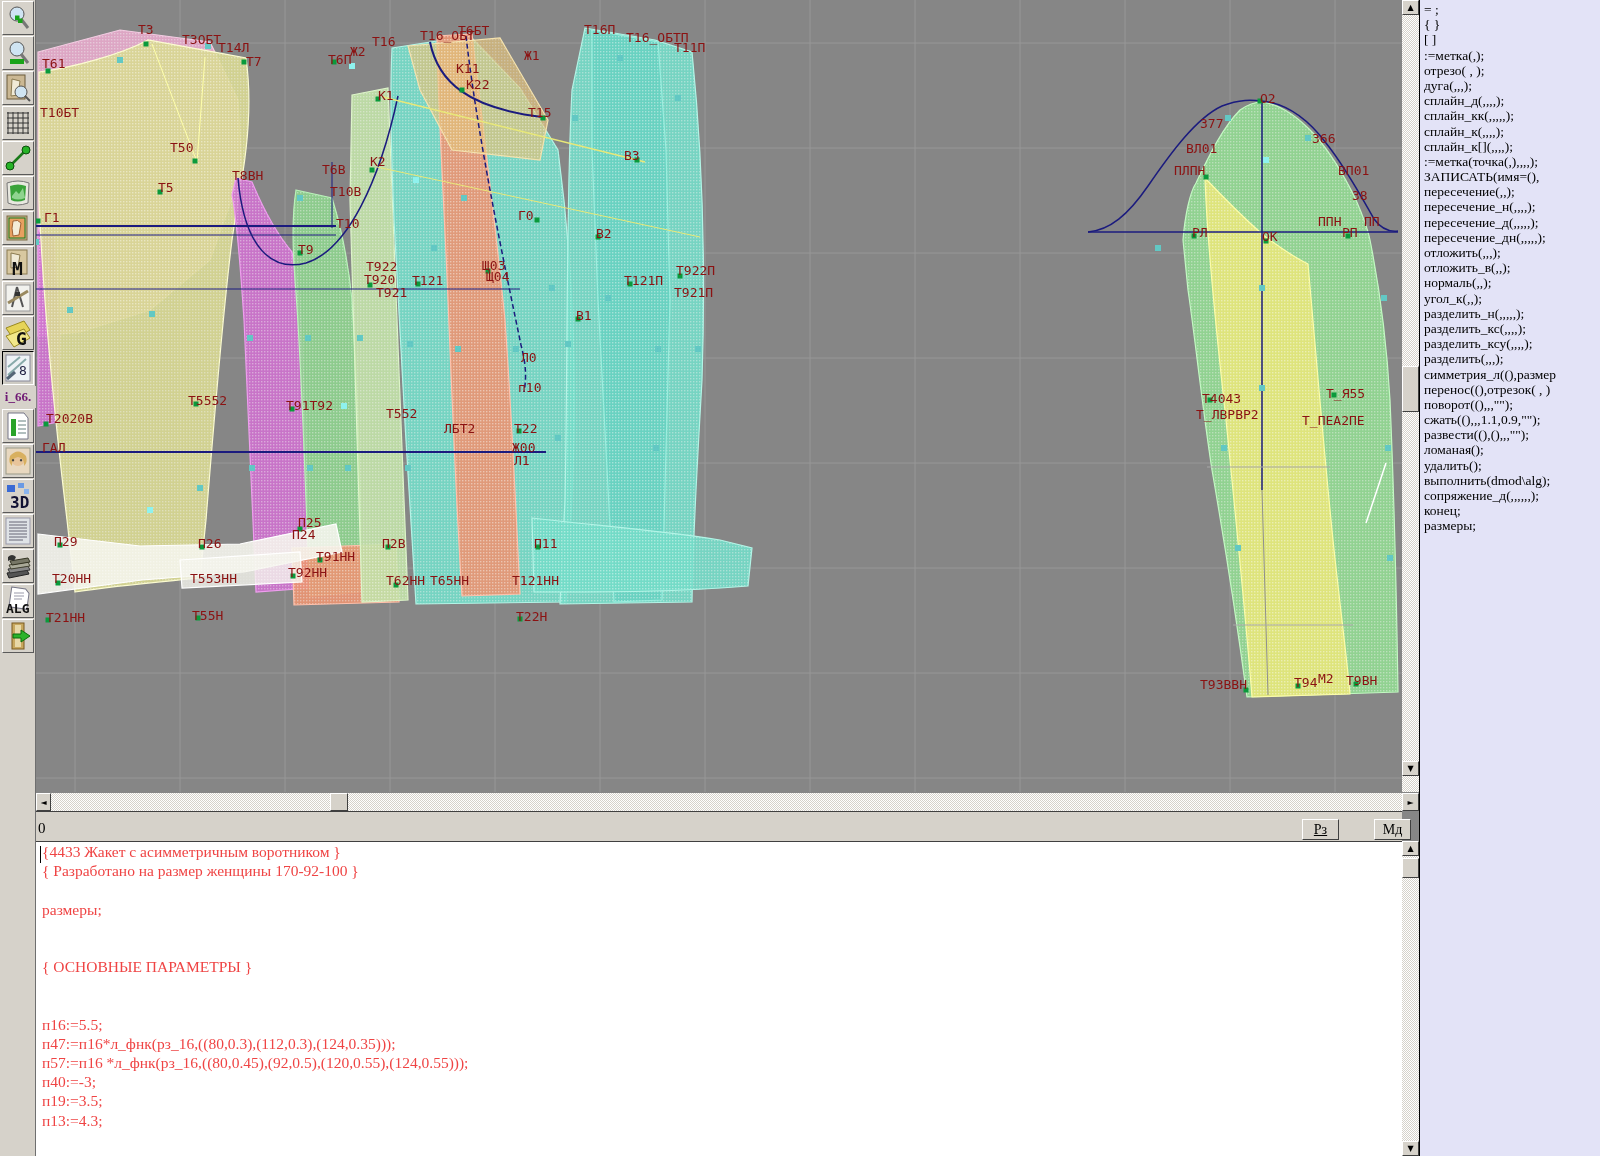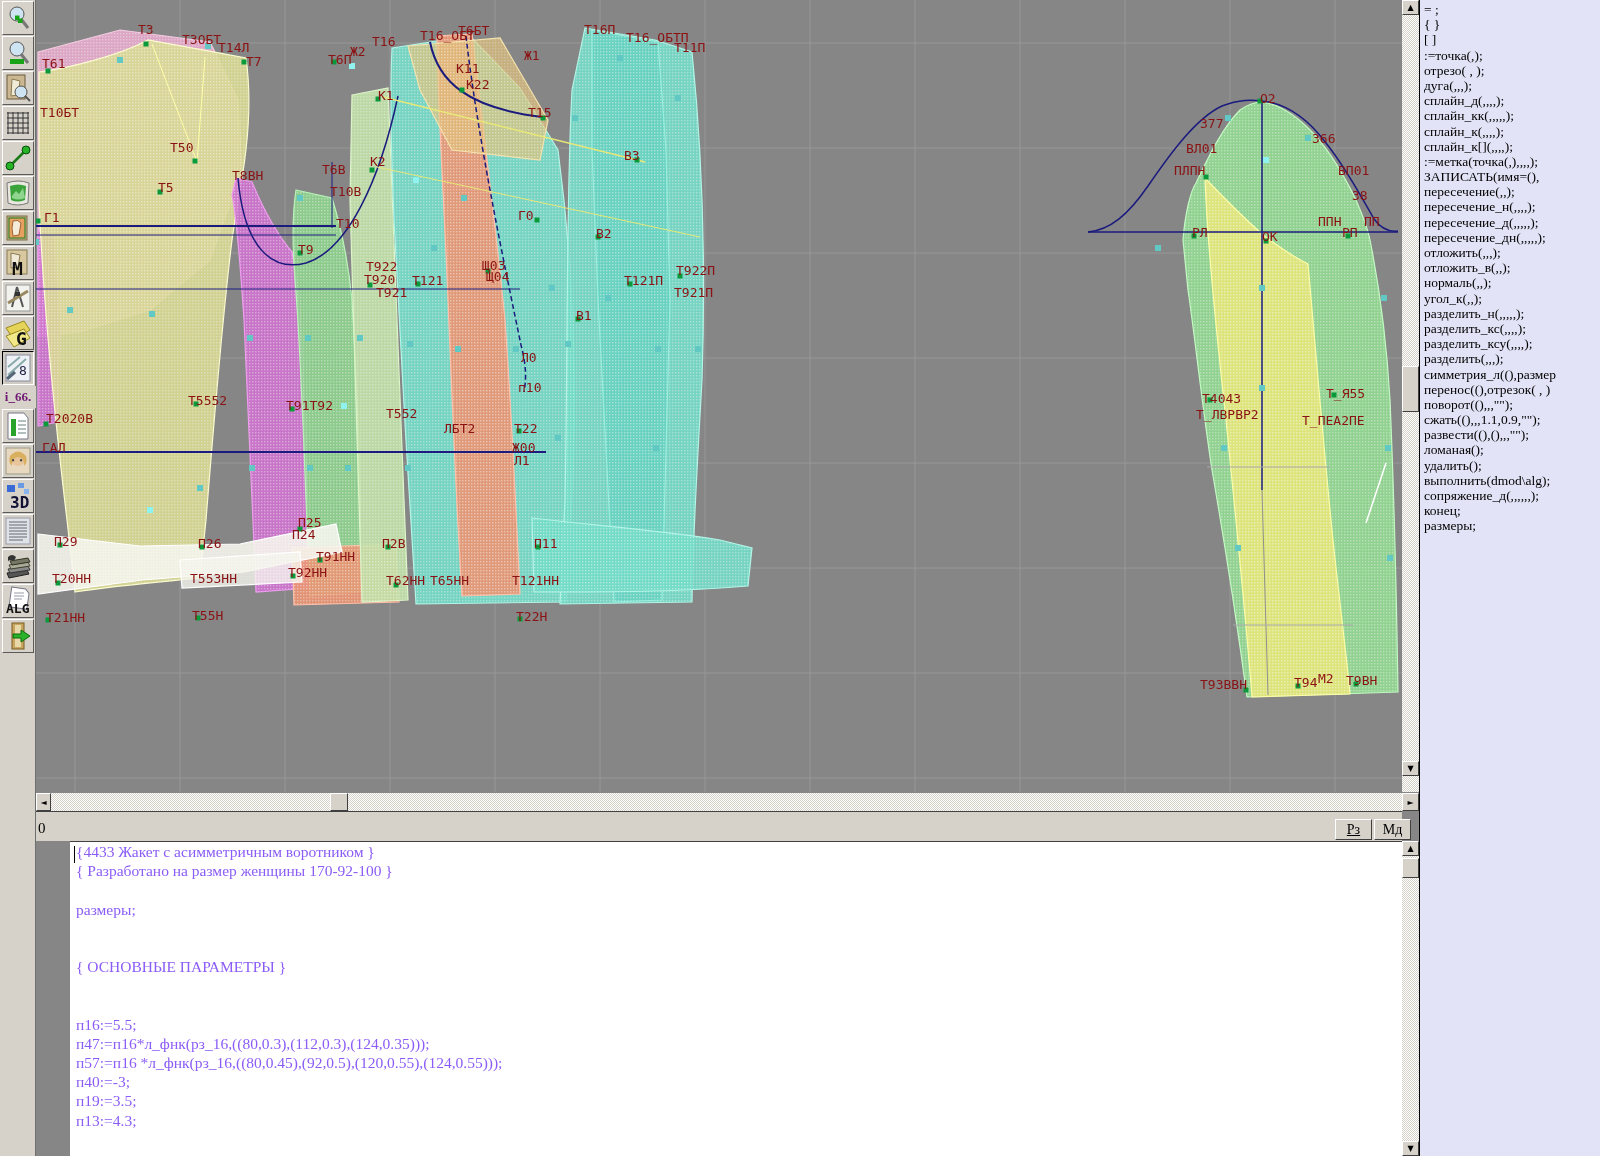--- a/index.html
+++ b/index.html
@@ -34,21 +34,21 @@
      border-top:1px solid #404040;box-sizing:border-box;}
   #line-indicator{position:absolute;left:2px;top:8px;font-family:"Liberation Serif",serif;
      font-size:15px;color:#000;}
   .srbtn{position:absolute;top:7px;width:37px;height:21px;background:#d6d2ca;
      border-top:1px solid #fff;border-left:1px solid #fff;border-right:1px solid #404040;
      border-bottom:1px solid #404040;box-sizing:border-box;font-family:"Liberation Serif",serif;
      font-size:14px;color:#000;display:flex;align-items:center;justify-content:center;}
   
   #editor{position:absolute;left:36px;top:841px;width:1366px;height:315px;background:#fff;
      border-top:1px solid #404040;box-sizing:border-box;overflow:hidden;
-     font-family:"Liberation Serif",serif;font-size:15.5px;color:#8b5cf6;margin-left:34px;}
+     font-family:"Liberation Serif",serif;font-size:15.5px;color:#ef4444;}
   #editor .codeline{height:19.2px;line-height:19.2px;white-space:pre;padding-left:6px;}
   #caret{position:absolute;left:4px;top:4px;width:1px;height:17px;background:#000;}
   
   #cmdpanel{position:absolute;left:1419px;top:0;width:181px;height:1156px;background:#e3e3f7;
      border-left:1px solid #000;box-sizing:border-box;overflow:hidden;
      font-family:"Liberation Serif",serif;font-size:13.5px;color:#000;padding:2px 0 0 4px;}
   #cmdpanel .cmd{height:15.2px;line-height:15.2px;white-space:nowrap;overflow:hidden;cursor:default;}
   svg text{font-family:"DejaVu Sans Mono",monospace;}
 </style>
 </head>
@@ -492,21 +492,21 @@
 </div>
 
 <div class="sb-track" style="left:36px;top:793px;width:1366px;height:18px;">
   <div class="sb-btn" style="left:0;top:0;width:15px;height:18px;">◄</div>
   <div class="sb-thumb" style="left:294px;top:0;width:18px;height:18px;"></div>
 </div>
 <div class="sb-btn" style="left:1402px;top:793px;width:17px;height:18px;">►</div>
 
 <div id="statusrow">
   <span id="line-indicator">0</span>
-  <div class="srbtn" style="left:1299px;text-decoration:underline;">Рз</div>
+  <div class="srbtn" style="left:1266px;text-decoration:underline;">Рз</div>
   <div class="srbtn" style="left:1338px;">Мд</div>
 </div>
 
 <div id="editor">
   <div id="caret"></div>
   <div id="codelines">
         <div class="codeline">{4433 Жакет с асимметричным воротником }</div>
         <div class="codeline">{ Разработано на размер женщины 170-92-100 }</div>
         <div class="codeline"> </div>
         <div class="codeline">размеры;</div>
@@ -528,21 +528,21 @@
 <div class="sb-track" style="left:1402px;top:841px;width:17px;height:315px;">
   <div class="sb-btn" style="left:0;top:0;width:17px;height:15px;">▲</div>
   <div class="sb-thumb" style="left:0;top:17px;width:17px;height:20px;"></div>
   <div class="sb-btn" style="left:0;top:300px;width:17px;height:15px;">▼</div>
 </div>
 
 <div id="cmdpanel">
       <div class="cmd">= ;</div>
       <div class="cmd">{  }</div>
       <div class="cmd">[  ]</div>
-      <div class="cmd">:=точка(,);</div>
+      <div class="cmd">:=метка(,);</div>
       <div class="cmd">отрезо( , );</div>
       <div class="cmd">дуга(,,,);</div>
       <div class="cmd">сплайн_д(,,,,);</div>
       <div class="cmd">сплайн_кк(,,,,,);</div>
       <div class="cmd">сплайн_к(,,,,);</div>
       <div class="cmd">сплайн_к[](,,,,);</div>
       <div class="cmd">:=метка(точка(,),,,,);</div>
       <div class="cmd">ЗАПИСАТЬ(имя=(),</div>
       <div class="cmd">пересечение(,,);</div>
       <div class="cmd">пересечение_н(,,,,);</div>

